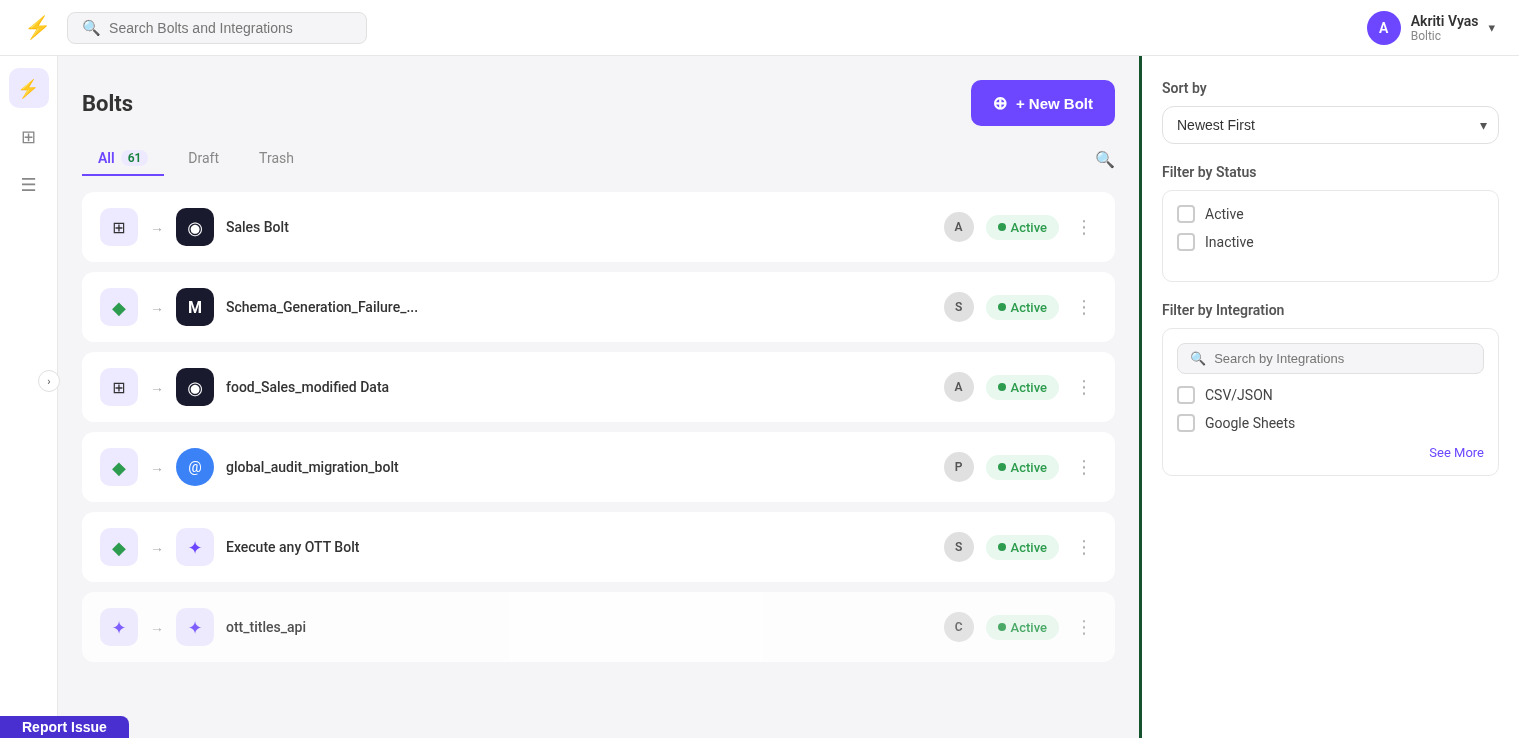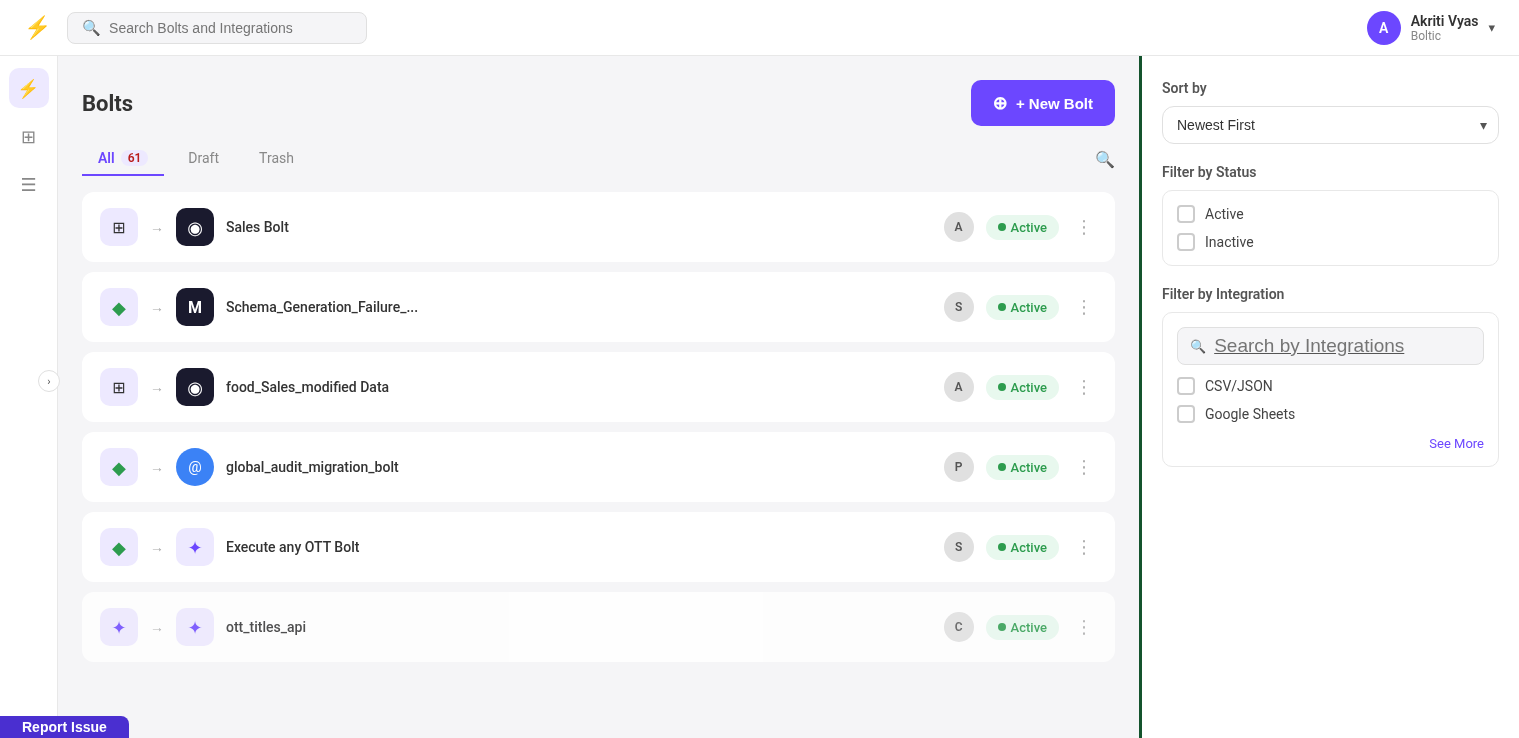--- a/index.html
+++ b/index.html
@@ -83,21 +83,21 @@
 
     
     .tabs { display: flex; align-items: center; gap: 8px; margin-bottom: 16px; position: relative; }
     .tab {
       padding: 8px 16px; cursor: pointer; font-size: 14px;
       color: #888; border-bottom: 2px solid transparent;
       display: flex; align-items: center; gap: 6px;
     }
     .tab.active-tab { color: #6c47ff; border-bottom: 2px solid #6c47ff; font-weight: 600; }
     .tab-count {
-      background: #ede9ff; color: #b91c1c;
+      background: #ede9ff; color: #15803d;
       border-radius: 10px; padding: 1px 7px; font-size: 12px; font-weight: 600;
     }
     .tabs-right { margin-left: auto; }
     .search-icon-btn { background: none; border: none; cursor: pointer; color: #888; font-size: 16px; }
 
     
     .bolt-list { display: flex; flex-direction: column; gap: 10px; }
     .bolt-item {
       background: #fff; border-radius: 12px;
       padding: 16px 18px;
@@ -151,35 +151,35 @@
     }
 
     .filter-box {
       border: 1px solid #e8e8e8; border-radius: 10px;
       padding: 14px; margin-bottom: 18px;
     }
     .checkbox-row {
       display: flex; align-items: center; gap: 10px;
       margin-bottom: 10px; cursor: pointer;
     }
-    .checkbox-row:last-child { margin-bottom: 0; }
+    .checkbox-row:last-child { margin-bottom: 16px; }
     .checkbox {
       width: 18px; height: 18px; border: 2px solid #ccc; border-radius: 4px;
       flex-shrink: 0;
     }
     .checkbox-label { font-size: 14px; color: #444; }
 
     .integration-search {
       display: flex; align-items: center; gap: 8px;
       background: #f5f5f7; border: 1px solid #e0e0e0; border-radius: 8px;
       padding: 7px 12px; margin-bottom: 12px;
     }
     .integration-search input {
       border: none; background: transparent; outline: none;
-      font-size: 19px; color: #555; width: 100%; text-decoration: underline;
+      font-size: 13px; color: #555; width: 100%;
     }
     .see-more { text-align: right; margin-top: 8px; }
     .see-more a { color: #6c47ff; font-size: 13px; text-decoration: none; cursor: pointer; }
 
     
     .report-btn {
       position: fixed; bottom: 0; left: 0;
       background: #4a2fd0; color: #fff;
       border: none; border-radius: 0 8px 0 0;
       padding: 3px 22px; font-size: 14px; font-weight: 600;

